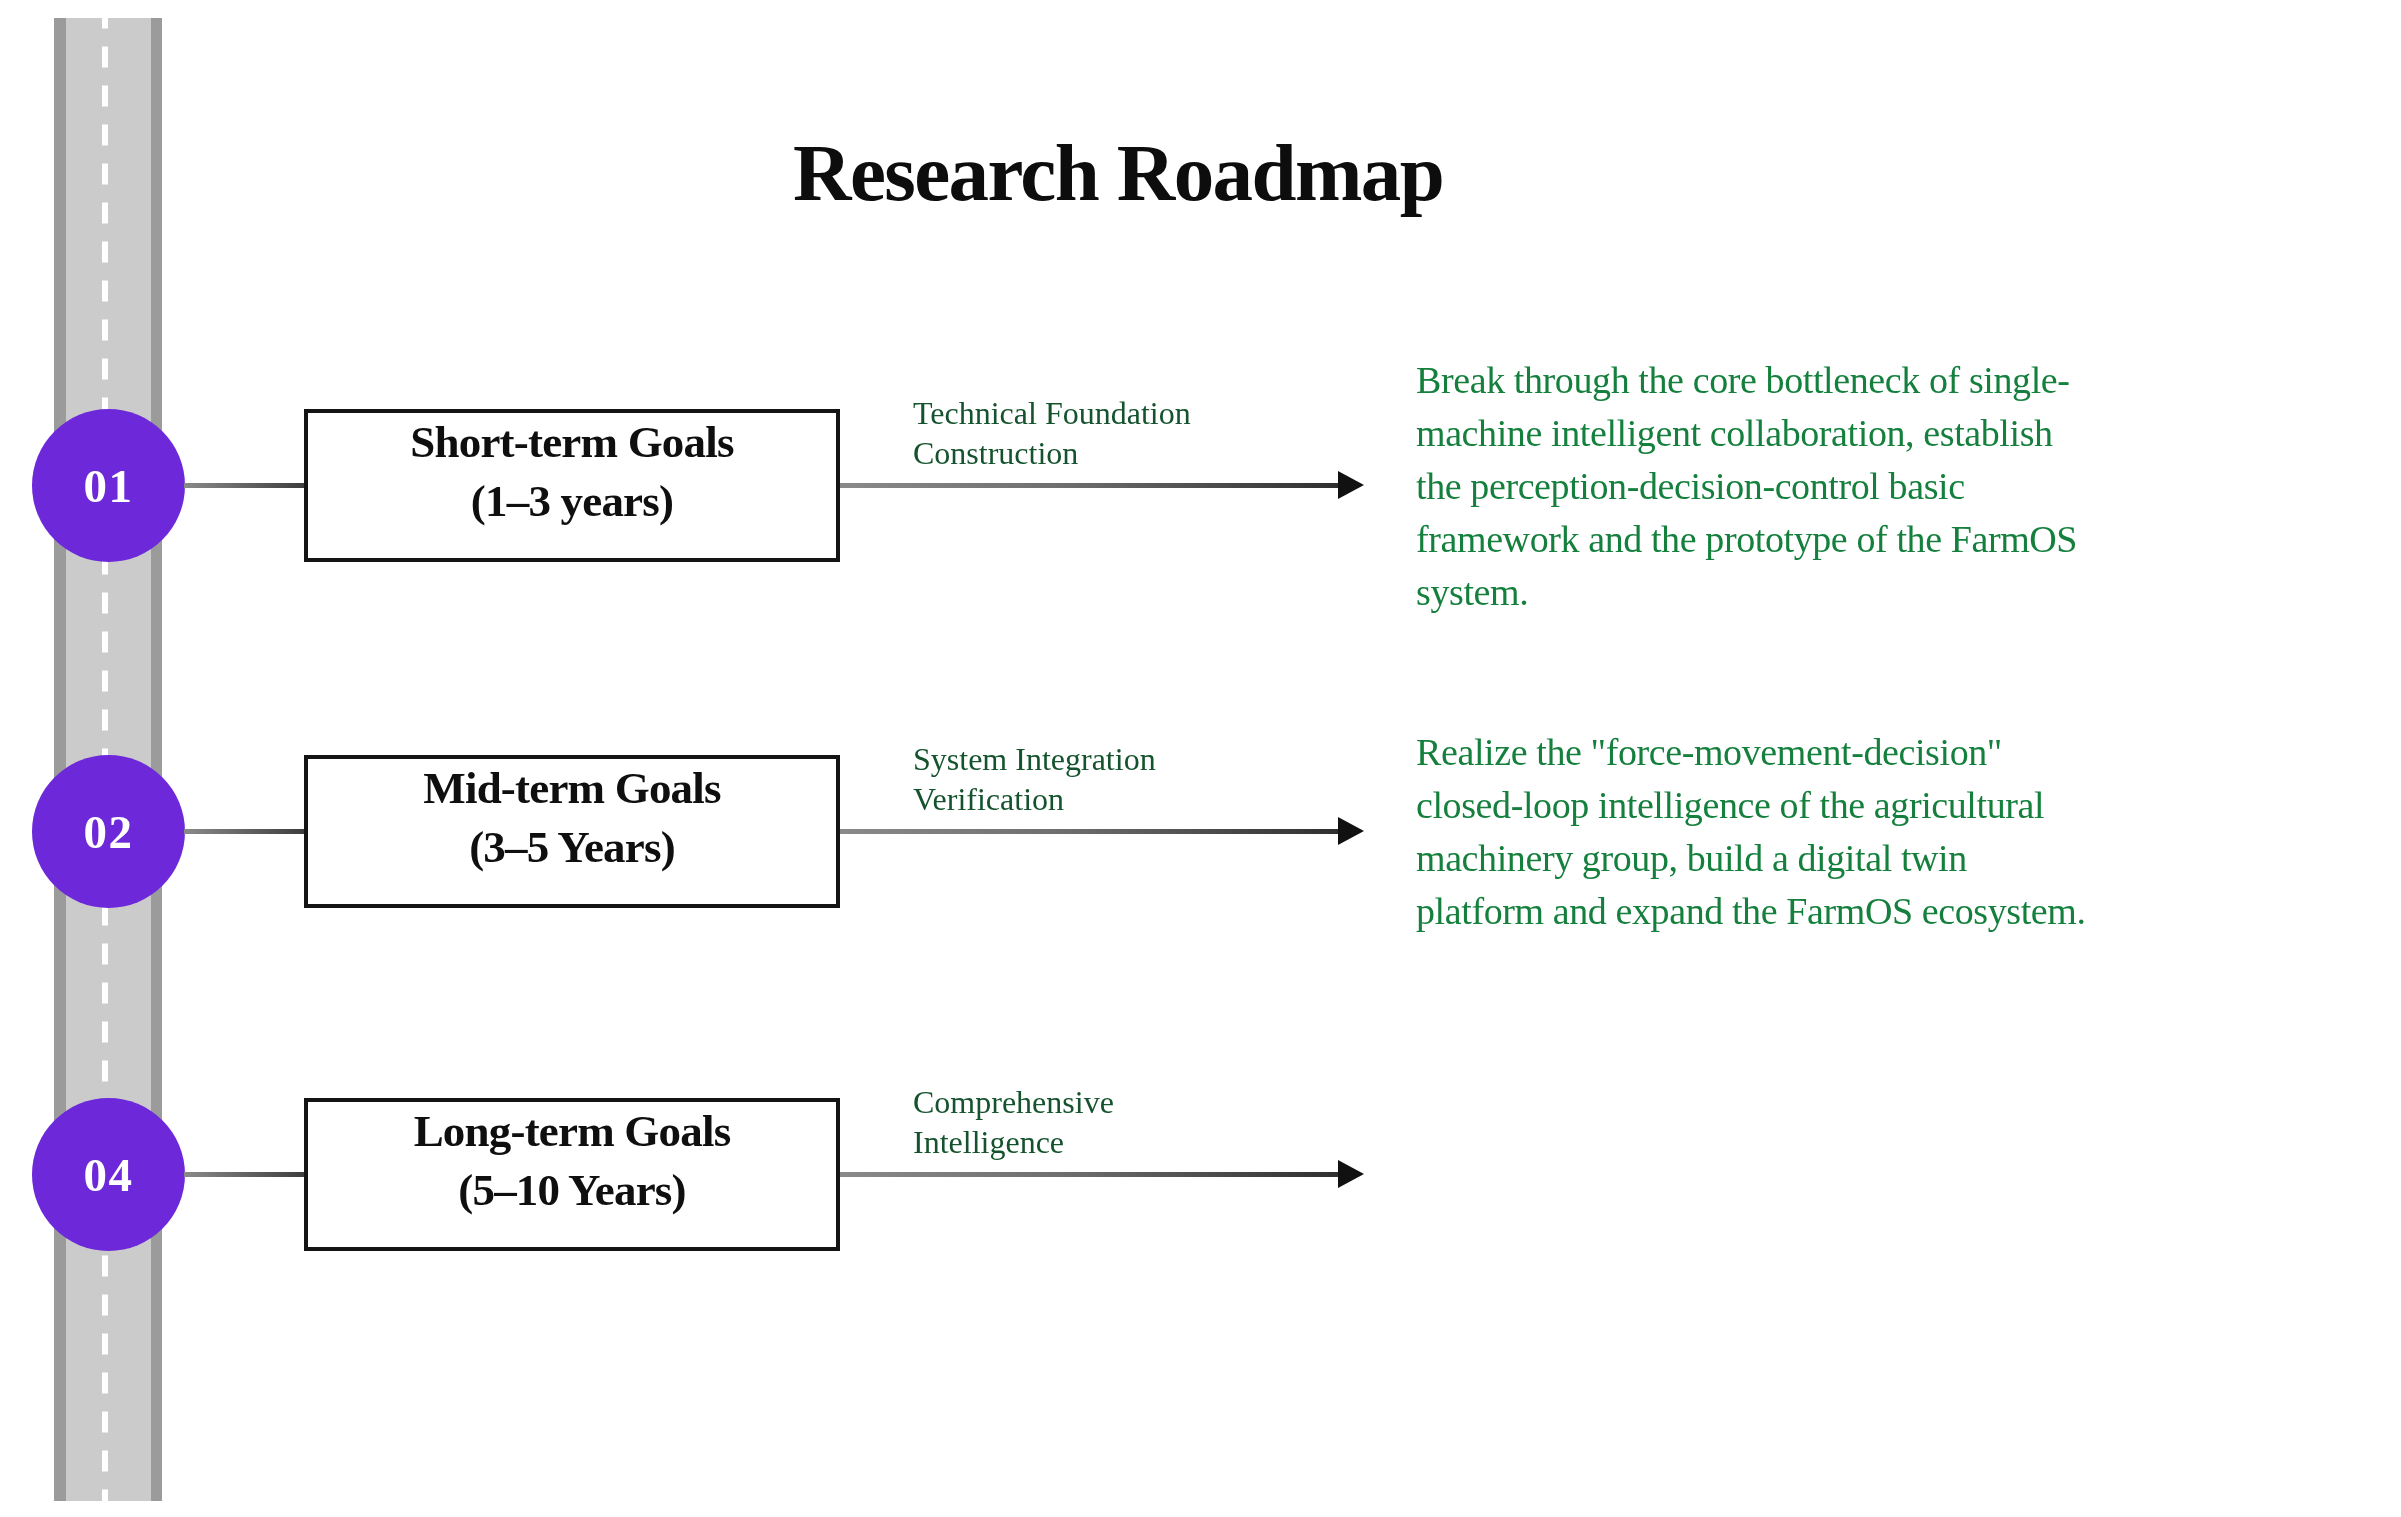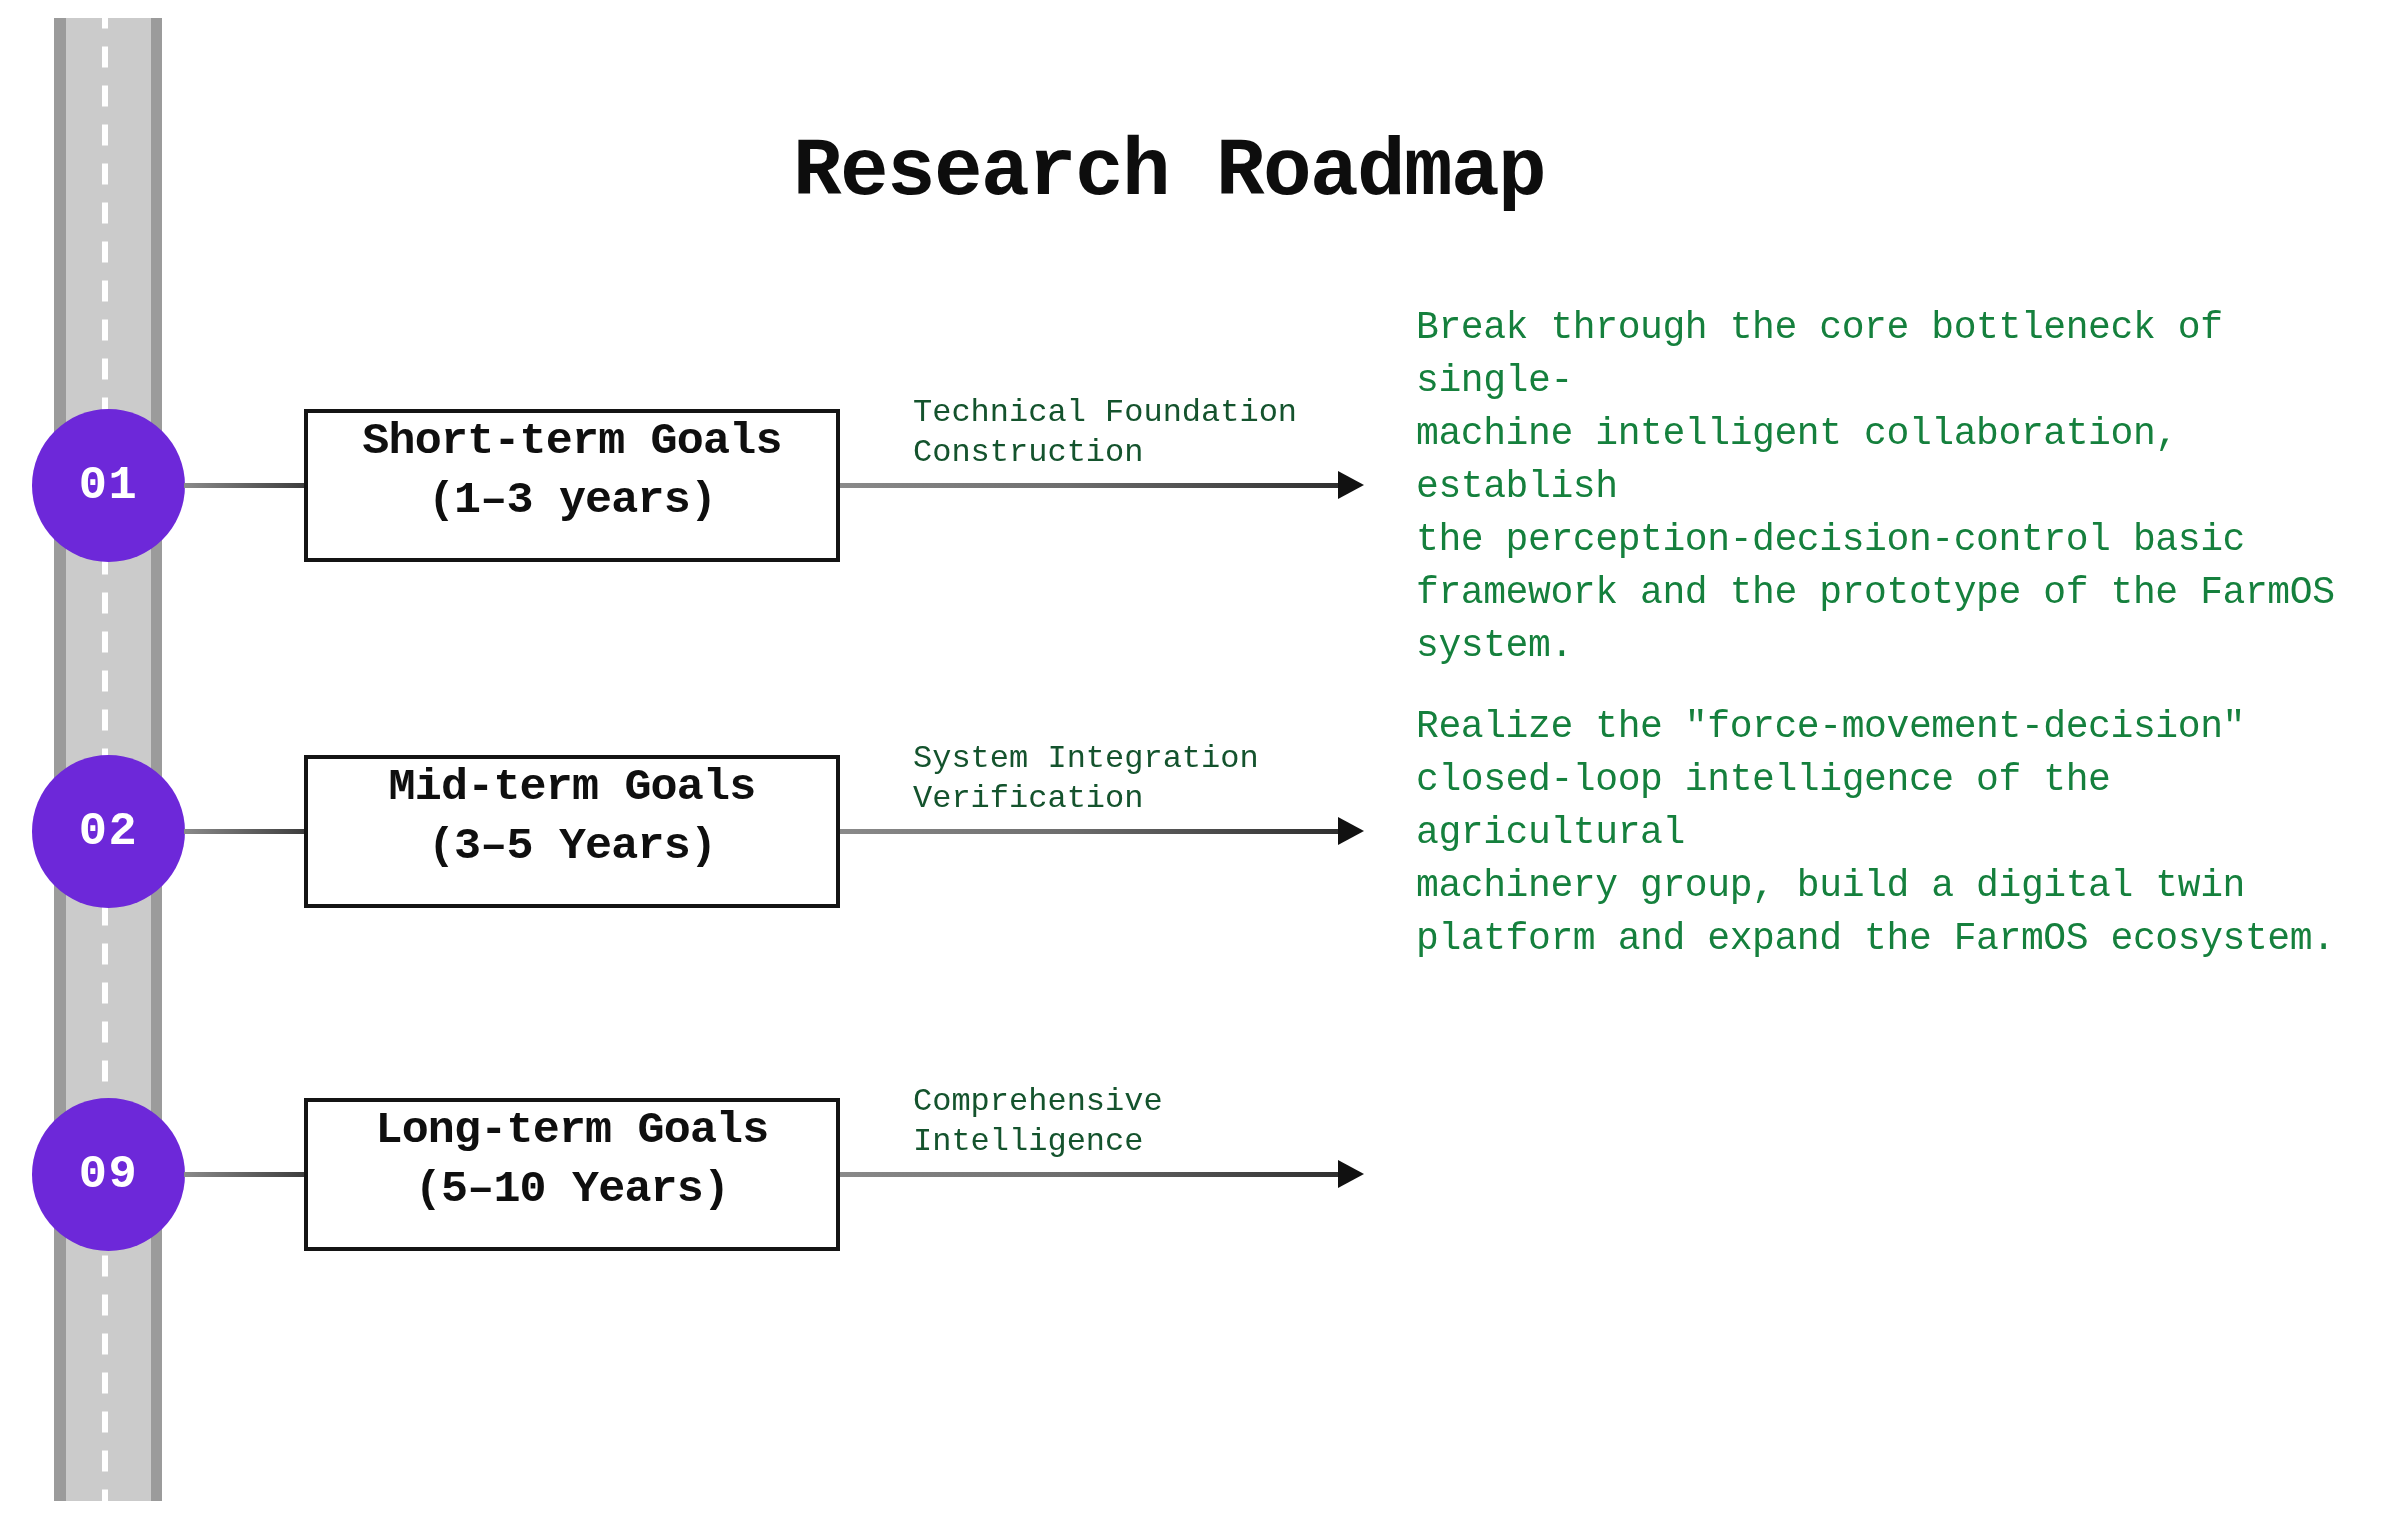--- a/index.html
+++ b/index.html
@@ -1,21 +1,21 @@
 <!DOCTYPE html>
 <html style="font-size:13px"><head>
 <meta charset="utf-8">
 <style>
   html,body{margin:0;padding:0;background:#ffffff;}
   .canvas{
     position:relative;
     width:2401px;height:1517px;
     background:#ffffff;
     overflow:hidden;
-    font-family:Liberation Mono, monospace;
+    font-family:Liberation Serif, serif;
     color:#1a1a1a;
   }
 
   
   .road{
     position:absolute;left:54px;top:17.7px;width:108px;height:1483px;
     background:linear-gradient(90deg,
       #9b9b9b 0px,#9b9b9b 12px,
       #cbcbcb 12px,#cbcbcb 97px,
       #9b9b9b 97px,#9b9b9b 108px);
@@ -128,21 +128,21 @@
     </div>
     <div class="arrow-label">System Integration
 Verification</div>
     <div class="goal-description">Realize the "force-movement-decision"
 closed-loop intelligence of the agricultural
 machinery group, build a digital twin
 platform and expand the FarmOS ecosystem.</div>
   </div>
 
   <div class="row row3">
-    <div class="milestone-circle">09</div>
+    <div class="milestone-circle">04</div>
     <div class="connector"></div>
     <div class="goal-box">
       <div class="goal-box-label">Long-term Goals
 (5–10 Years)</div>
     </div>
     <div class="flow-arrow">
       <span class="arrowhead-icon"></span>
     </div>
     <div class="arrow-label">Comprehensive
 Intelligence</div>

